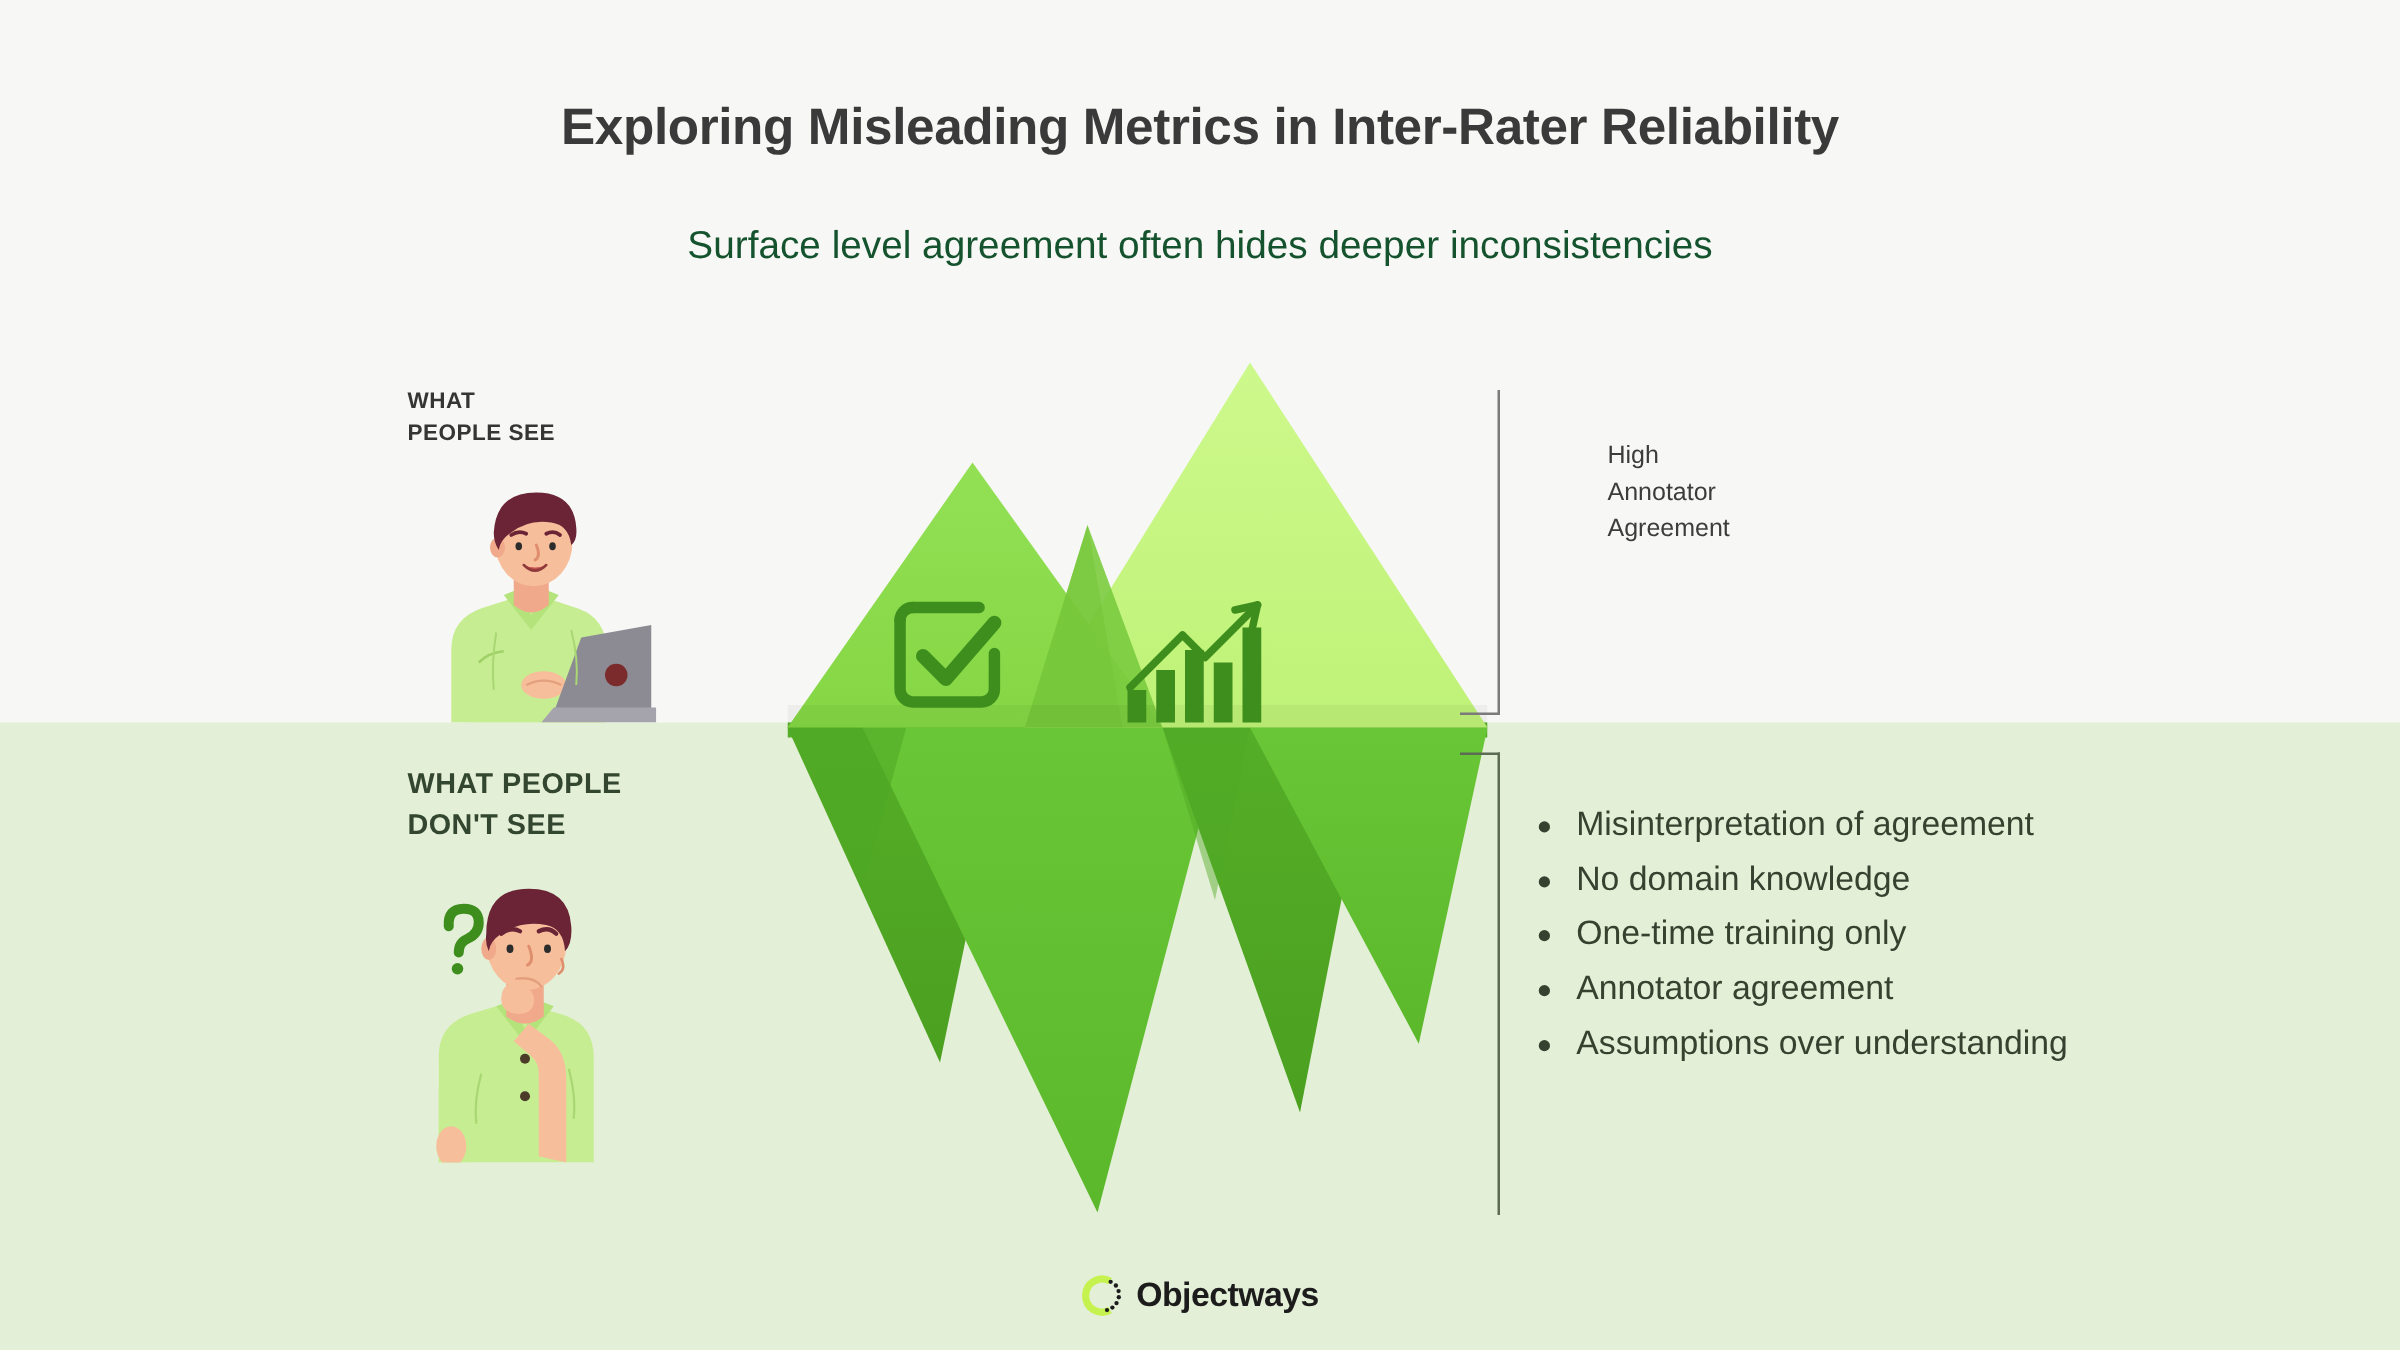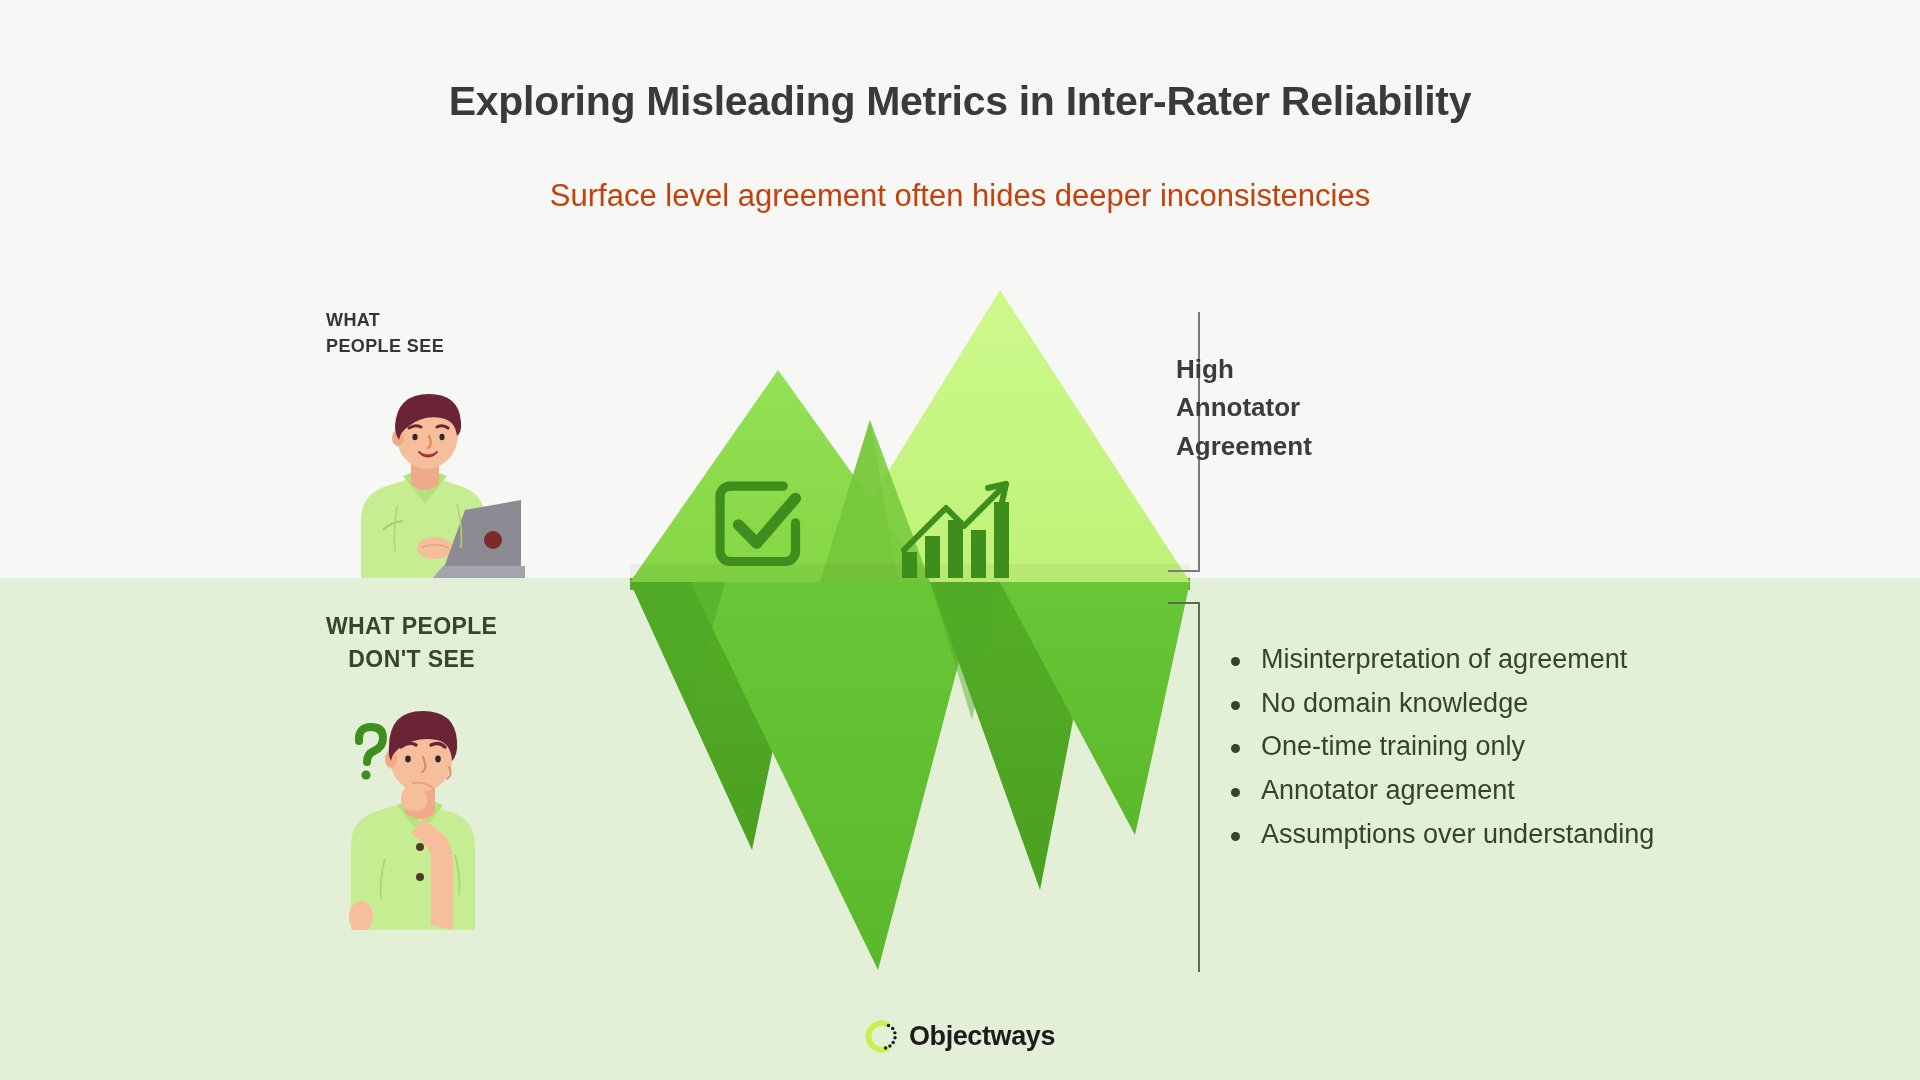--- a/index.html
+++ b/index.html
@@ -20,39 +20,39 @@
   .title {
     position:absolute; left:0; top:78px; width:1920px;
     text-align:center;
     font-size:41px; font-weight:bold; letter-spacing:-0.3px;
     color:#3A3A3A;
   }
   .subtitle {
     position:absolute; left:0; top:178px; width:1920px;
     text-align:center;
     font-size:31px; font-weight:400;
-    color:#c2410c;
+    color:#14532d;
   }
 
   
   .label-see {
     position:absolute; left:326px; top:308px;
     font-size:18px; font-weight:bold; line-height:1.42;
     letter-spacing:0.4px; color:#353535;
   }
   .label-dont {
     position:absolute; left:326px; top:610px;
     font-size:23px; font-weight:bold; line-height:1.42;
     letter-spacing:0.4px; color:#33462F;
   }
 
   
   .callout-high {
-    position:absolute; left:1176px; top:350px;
-    font-size:26px; font-weight:700; line-height:1.48;
+    position:absolute; left:1286px; top:350px;
+    font-size:20px; font-weight:400; line-height:1.48;
     color:#3C3C3C; white-space:pre-line;
   }
   .bullet-list {
     position:absolute; left:1225px; top:640px;
     width:620px;
     font-size:27px; line-height:1.47;
     color:#36422F;
     list-style:none;
   }
   .bullet-list li {
@@ -158,21 +158,21 @@
       <path d="M2 56 L44 14 L62 32 L104 -10" fill="none" stroke="#3E8E1E" stroke-width="6" stroke-linecap="round" stroke-linejoin="round"></path>
       <path d="M104 -10 L86 -6 M104 -10 L100 8" fill="none" stroke="#3E8E1E" stroke-width="6" stroke-linecap="round"></path>
     </g>
   </svg>
 
   <div class="title">Exploring Misleading Metrics in Inter-Rater Reliability</div>
   <div class="subtitle">Surface level agreement often hides deeper inconsistencies</div>
 
   <div class="label-see" style="white-space:pre-line;">WHAT
 PEOPLE SEE</div>
-  <div class="label-dont" style="white-space:pre-line;text-align:center;">WHAT PEOPLE
+  <div class="label-dont" style="white-space:pre-line;">WHAT PEOPLE
 DON'T SEE</div>
 
   <svg class="person" id="person-see" viewBox="0 0 200 190">
 
     <path d="M36 190 L36 132 q0 -26 26 -34 l22 -7 l30 0 l24 8 q22 8 22 33 l0 60 Z" fill="#C7ED92"></path>
 
     <path d="M78 88 L100 116 L122 88 L112 84 L100 104 L88 84 Z" fill="#B4E37C"></path>
 
     <path d="M86 70 L114 70 L114 96 q-14 12 -28 0 Z" fill="#F0A98A"></path>
 

